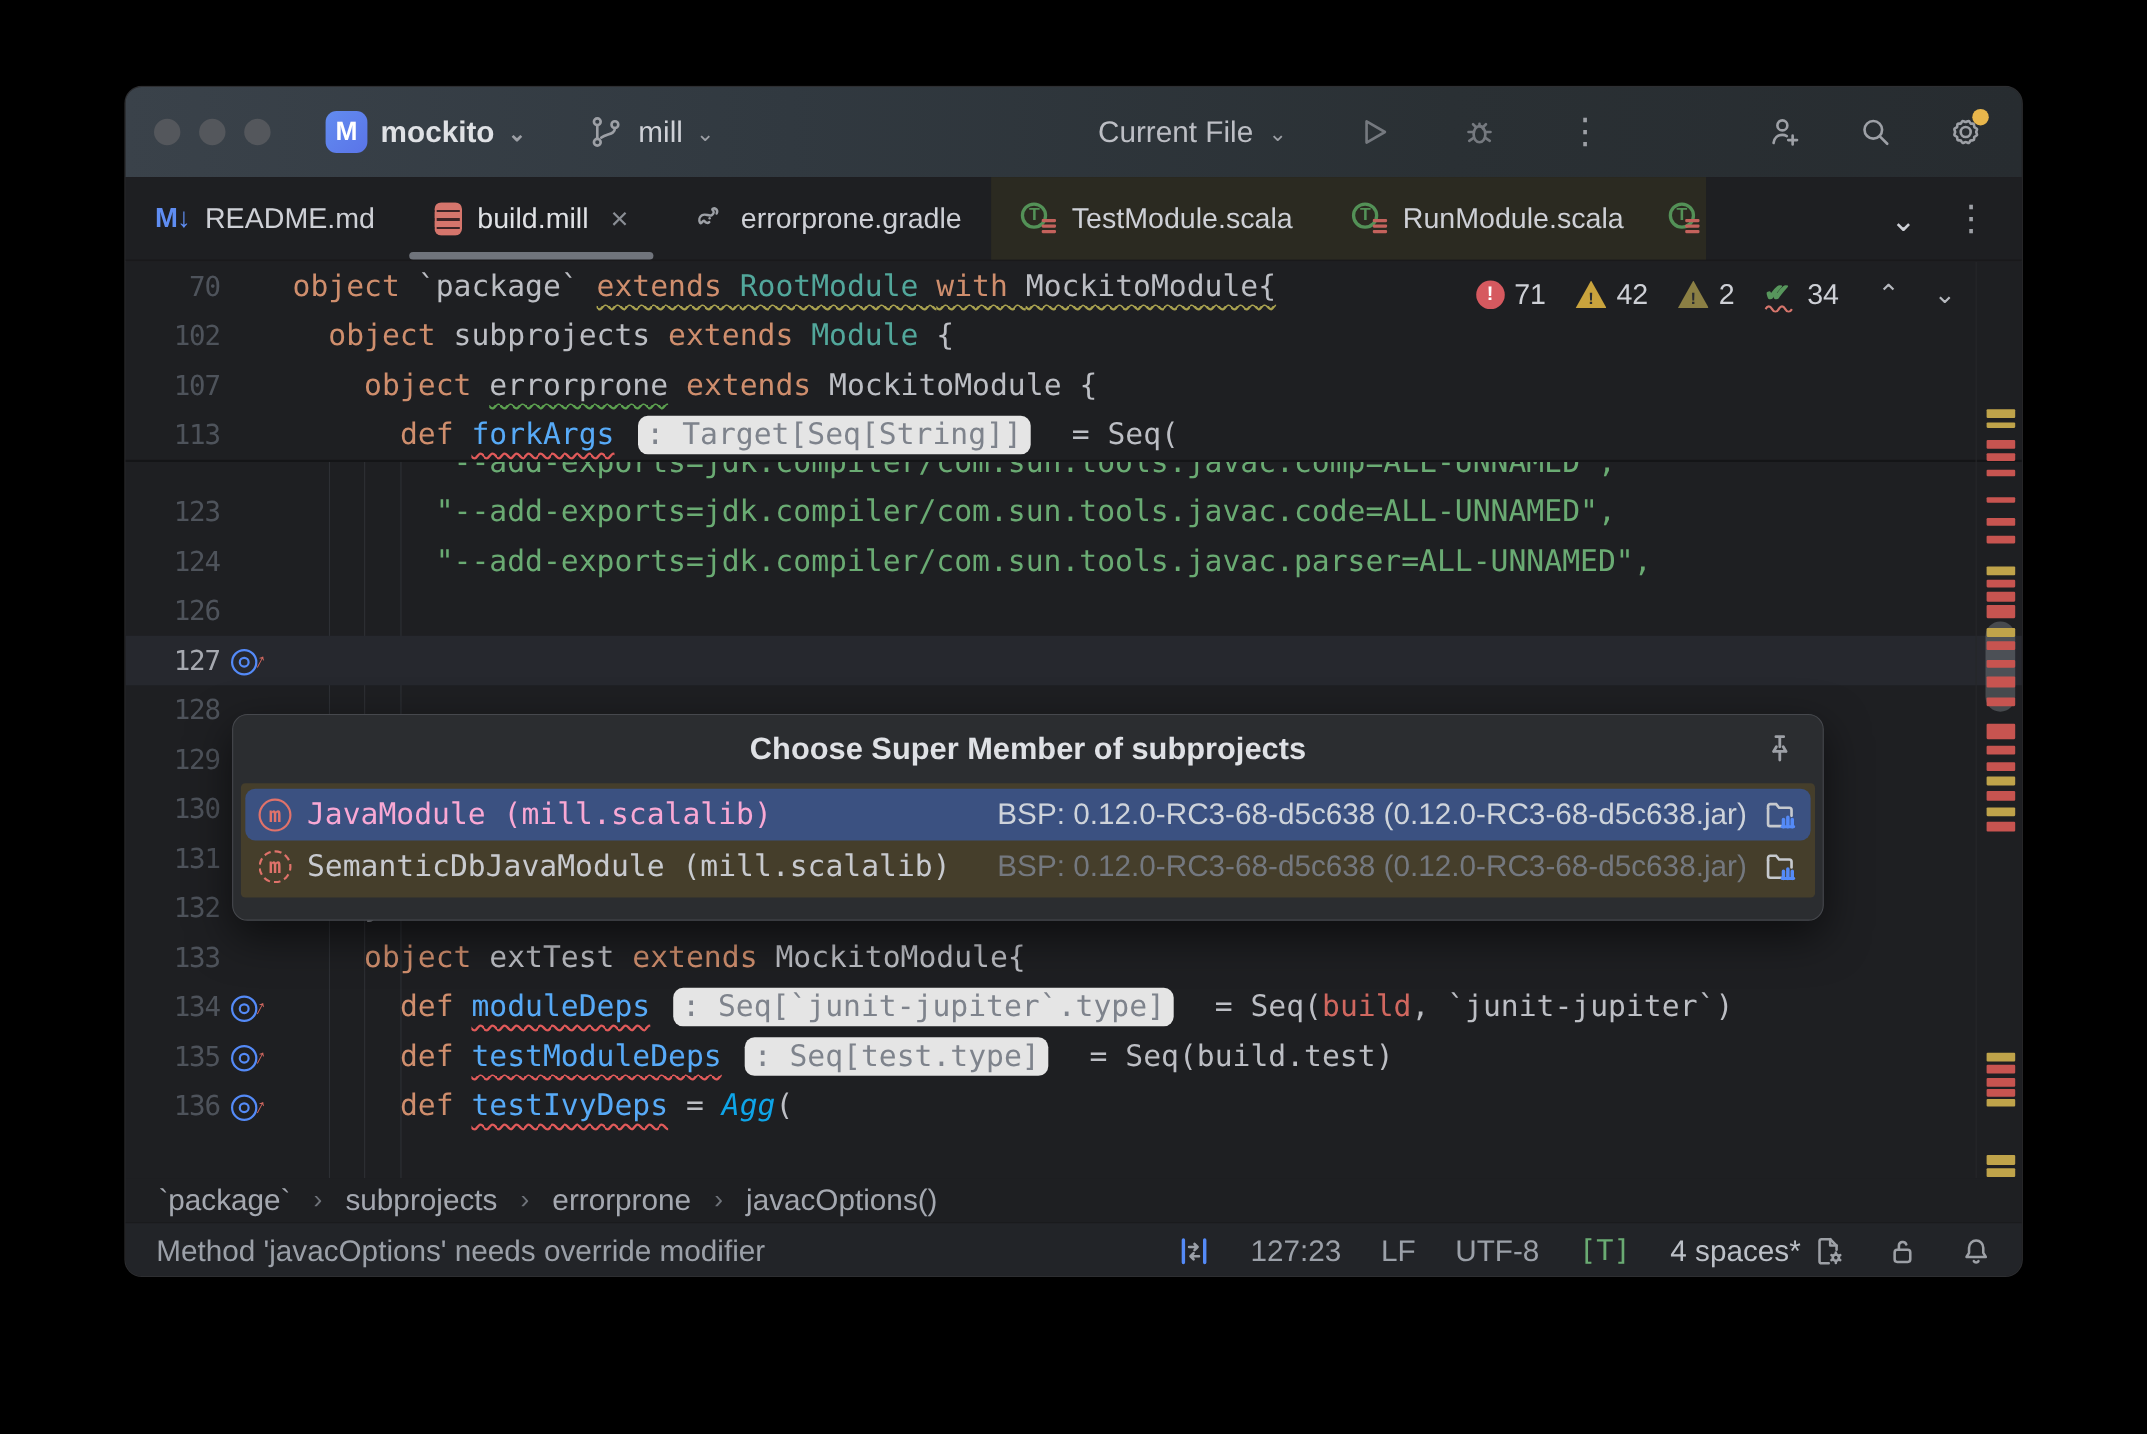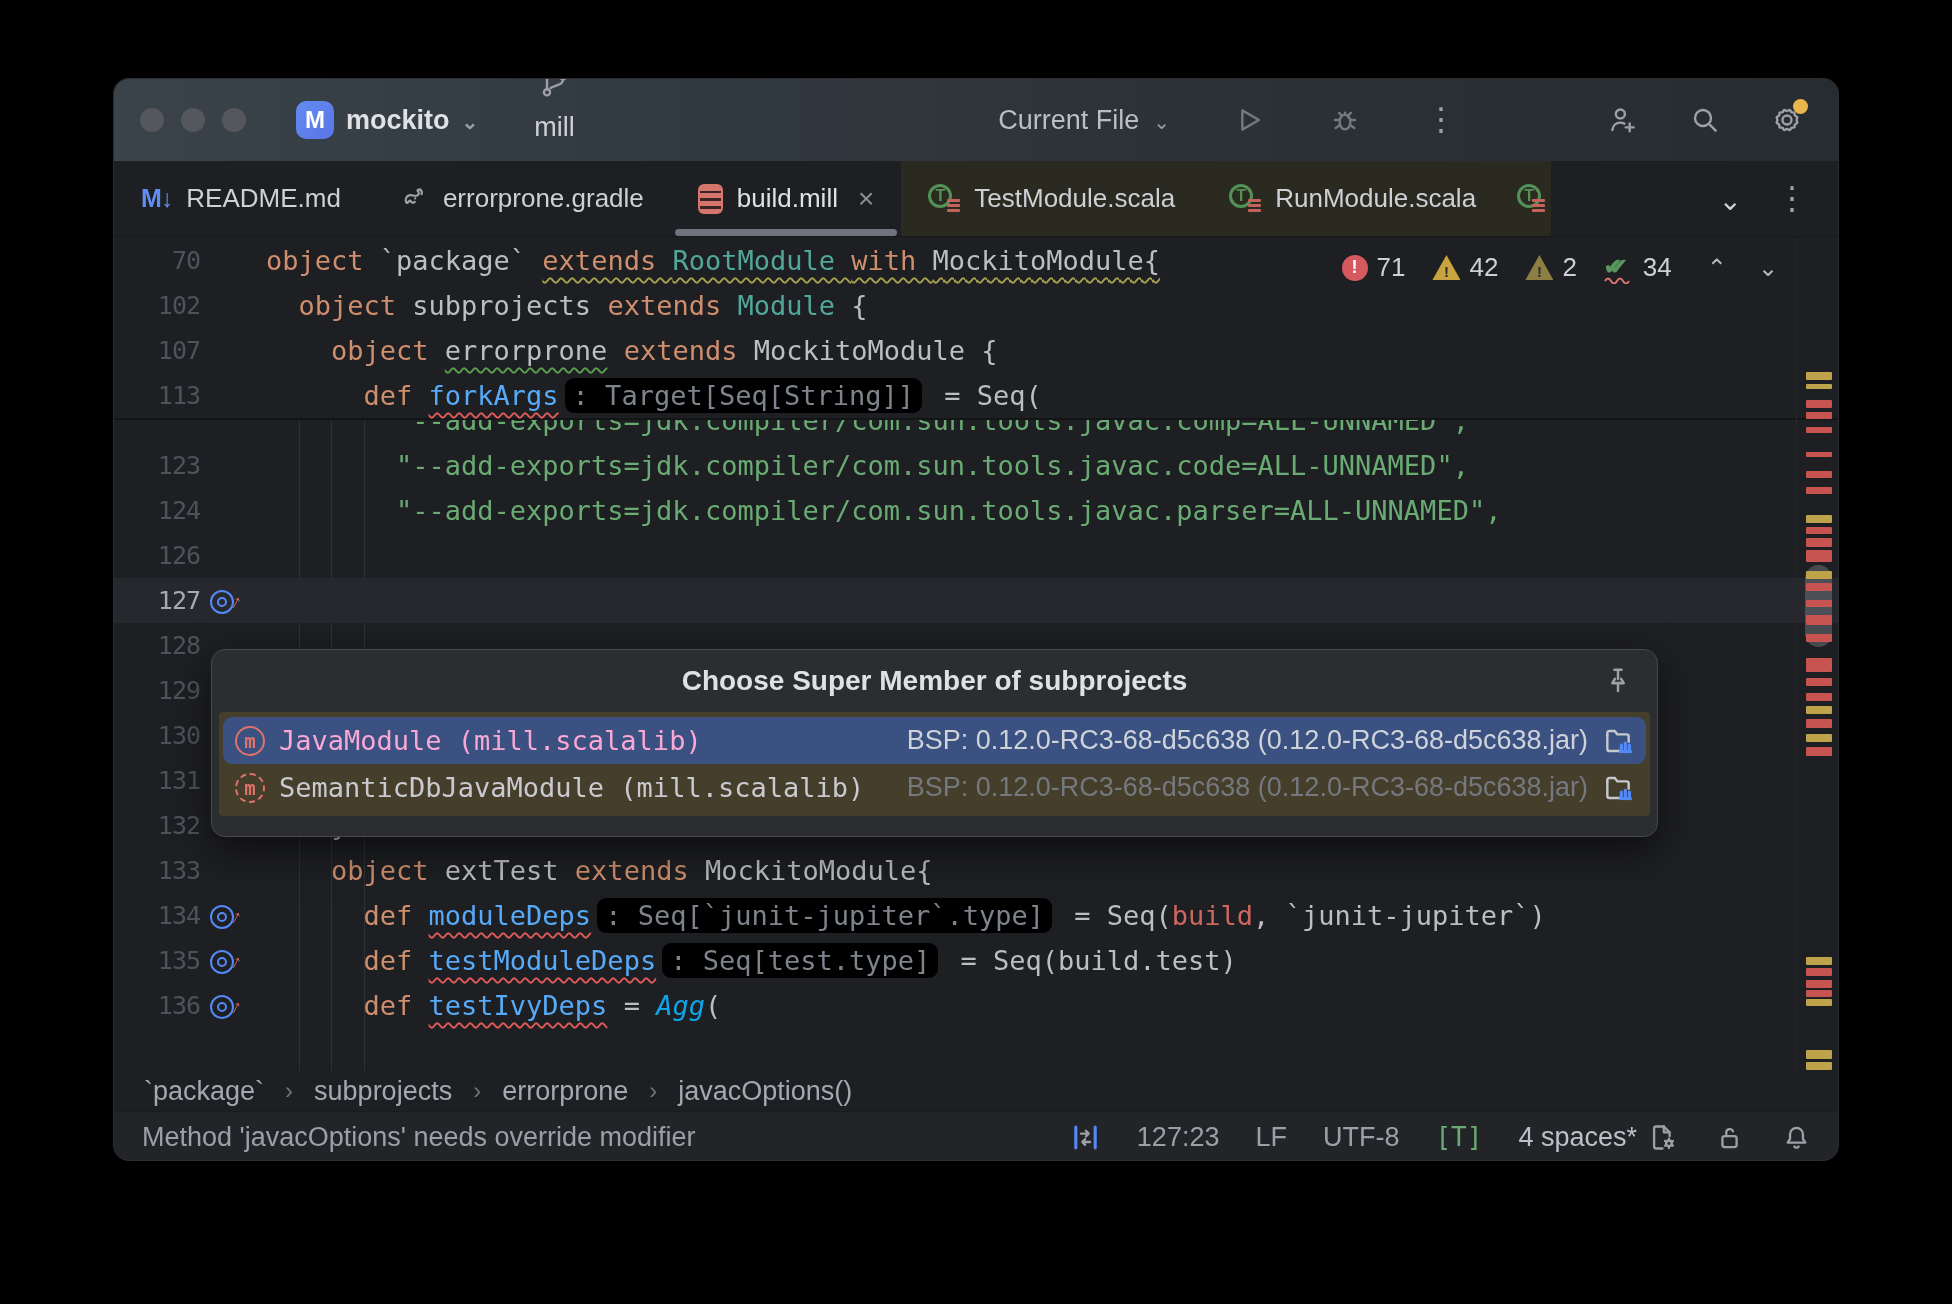--- a/index.html
+++ b/index.html
@@ -17,21 +17,21 @@
     background:linear-gradient(90deg,#3a424a 0%, #313940 35%, #2a3034 70%, #272c30 100%);
     padding:0 34px 0 26px; }
   .traffic { display:flex; gap:17px; }
   .traffic span { width:24px; height:24px; border-radius:50%; background:#54575c; }
   .tb-widget { display:flex; align-items:center; gap:12px; color:#dfe1e5;
     font-size:27px; font-weight:600; cursor:default; }
   #proj-widget { margin-left:50px; }
   .applogo { width:38px; height:38px; border-radius:10px;
     background:linear-gradient(135deg,#628cf0,#5a74e8); color:#fff; font-weight:700;
     font-size:24px; display:flex; align-items:center; justify-content:center; }
-  #branch-widget { margin-left:56px; font-weight:400; color:#ced0d6;flex-direction:column; }
+  #branch-widget { margin-left:56px; font-weight:400; color:#ced0d6; }
   .chev { color:#9da0a6; font-size:20px; line-height:1; transform:translateY(2px); }
   #run-group { margin-left:auto; display:flex; align-items:center; gap:62px; }
   #run-config { display:flex; align-items:center; gap:14px; color:#bcbec4;
     font-size:27px; font-weight:400; }
   .ticon { width:34px; height:34px; display:flex; align-items:center; justify-content:center; }
   .ticon svg { width:32px; height:32px; }
   .kebab { color:#9da0a6; font-size:32px; line-height:.8; letter-spacing:0; font-weight:400; }
   #right-icons { margin-left:148px; display:flex; align-items:center; gap:48px; }
   .gear-wrap { position:relative; }
   .gear-dot { position:absolute; right:-4px; top:-4px; width:15px; height:15px;
@@ -67,21 +67,21 @@
   .crow { position:relative; display:flex; height:45px; line-height:45px; white-space:pre; }
   .crow.active { background:#26282e; }
   .lnum { width:86px; text-align:right; color:#4e535b; flex:none;
     font-size:25px; letter-spacing:-1px; }
   .crow.active .lnum { color:#a6a9b0; }
   .gslot { width:66px; flex:none; position:relative; }
   .lcode { flex:none; color:#bcbec4; }
   .tk-kw{color:#cf8e6d} .tk-pl{color:#bcbec4} .tk-ty{color:#52a79b}
   .tk-fn{color:#57aaf7} .tk-st{color:#6aab73} .tk-rd{color:#d0675f}
   .tk-mg{color:#0ea5e9; font-style:italic}
-  .hint { background:#000000; color:#7e838c; border-radius:9px; padding:2px 8px; margin:0 6px; }
+  .hint { background:#e5e5e5; color:#7e838c; border-radius:9px; padding:2px 8px; margin:0 21px; }
   .wv-r { text-decoration:underline wavy #e15a5a 2px; text-underline-offset:7px; }
   .wv-y { text-decoration:underline wavy #a8a14f 2px; text-underline-offset:7px; }
   .wv-g { text-decoration:underline wavy #5ba04f 2px; text-underline-offset:7px; }
   #sticky { position:relative; border-bottom:2px solid #141517; }
   .clip-row { height:23px; overflow:hidden; position:relative; }
   .clip-row .crow { margin-top:-22px; }
   .guides { position:absolute; left:0; top:182px; bottom:0; width:100%; pointer-events:none; }
   .guide { position:absolute; top:0; bottom:0; width:1px; background:#2e3035; }
   
   .ovr { position:absolute; left:8px; top:8px; width:30px; height:30px; }
@@ -224,33 +224,33 @@
         <i class="gear-dot"></i>
       </span>
     </div>
   </div>
 
   <div id="tabbar">
     <div class="tab">
       <span class="md-icon">M↓</span>
       <span>README.md</span>
     </div>
-    <div class="tab">
-      <span class="ticon">
-        <svg class="ln" viewBox="0 0 24 24" style="width:30px;height:30px">
-              <path d="M19.6 8.1c1.2-2.3-.8-4.6-2.9-3.4-.3.2-.3.6-.1.8 1.3 1.2 1.1 2.8-.5 3.7-2.2 1.2-4.6-1.5-7.2.2-1.8 1.2-2.4 3.5-1.4 5.4.2.4.7.4 1 .1l1.4-1.4c.3-.3.8-.2 1 .2.6 1.3 2.3 1.6 3.3.6"></path>
-              <circle cx="14.5" cy="11.5" r=".9" style="fill:#9da0a6;stroke:none"></circle>
-            </svg>
-      </span>
-      <span>errorprone.gradle</span>
-    </div>
     <div class="tab active">
       <span class="mill-icon"></span>
       <span>build.mill</span>
       <span class="close">×</span>
+    </div>
+    <div class="tab">
+      <span class="ticon">
+        <svg class="ln" viewBox="0 0 24 24" style="width:30px;height:30px">
+              <path d="M19.6 8.1c1.2-2.3-.8-4.6-2.9-3.4-.3.2-.3.6-.1.8 1.3 1.2 1.1 2.8-.5 3.7-2.2 1.2-4.6-1.5-7.2.2-1.8 1.2-2.4 3.5-1.4 5.4.2.4.7.4 1 .1l1.4-1.4c.3-.3.8-.2 1 .2.6 1.3 2.3 1.6 3.3.6"></path>
+              <circle cx="14.5" cy="11.5" r=".9" style="fill:#9da0a6;stroke:none"></circle>
+            </svg>
+      </span>
+      <span>errorprone.gradle</span>
     </div>
     <div class="tab-group2">
       <div class="tab">
         <span class="stest-icon">
               <span class="ring">T</span>
               <span class="bars">
                 <i></i>
                 <i></i>
                 <i></i>
               </span>

